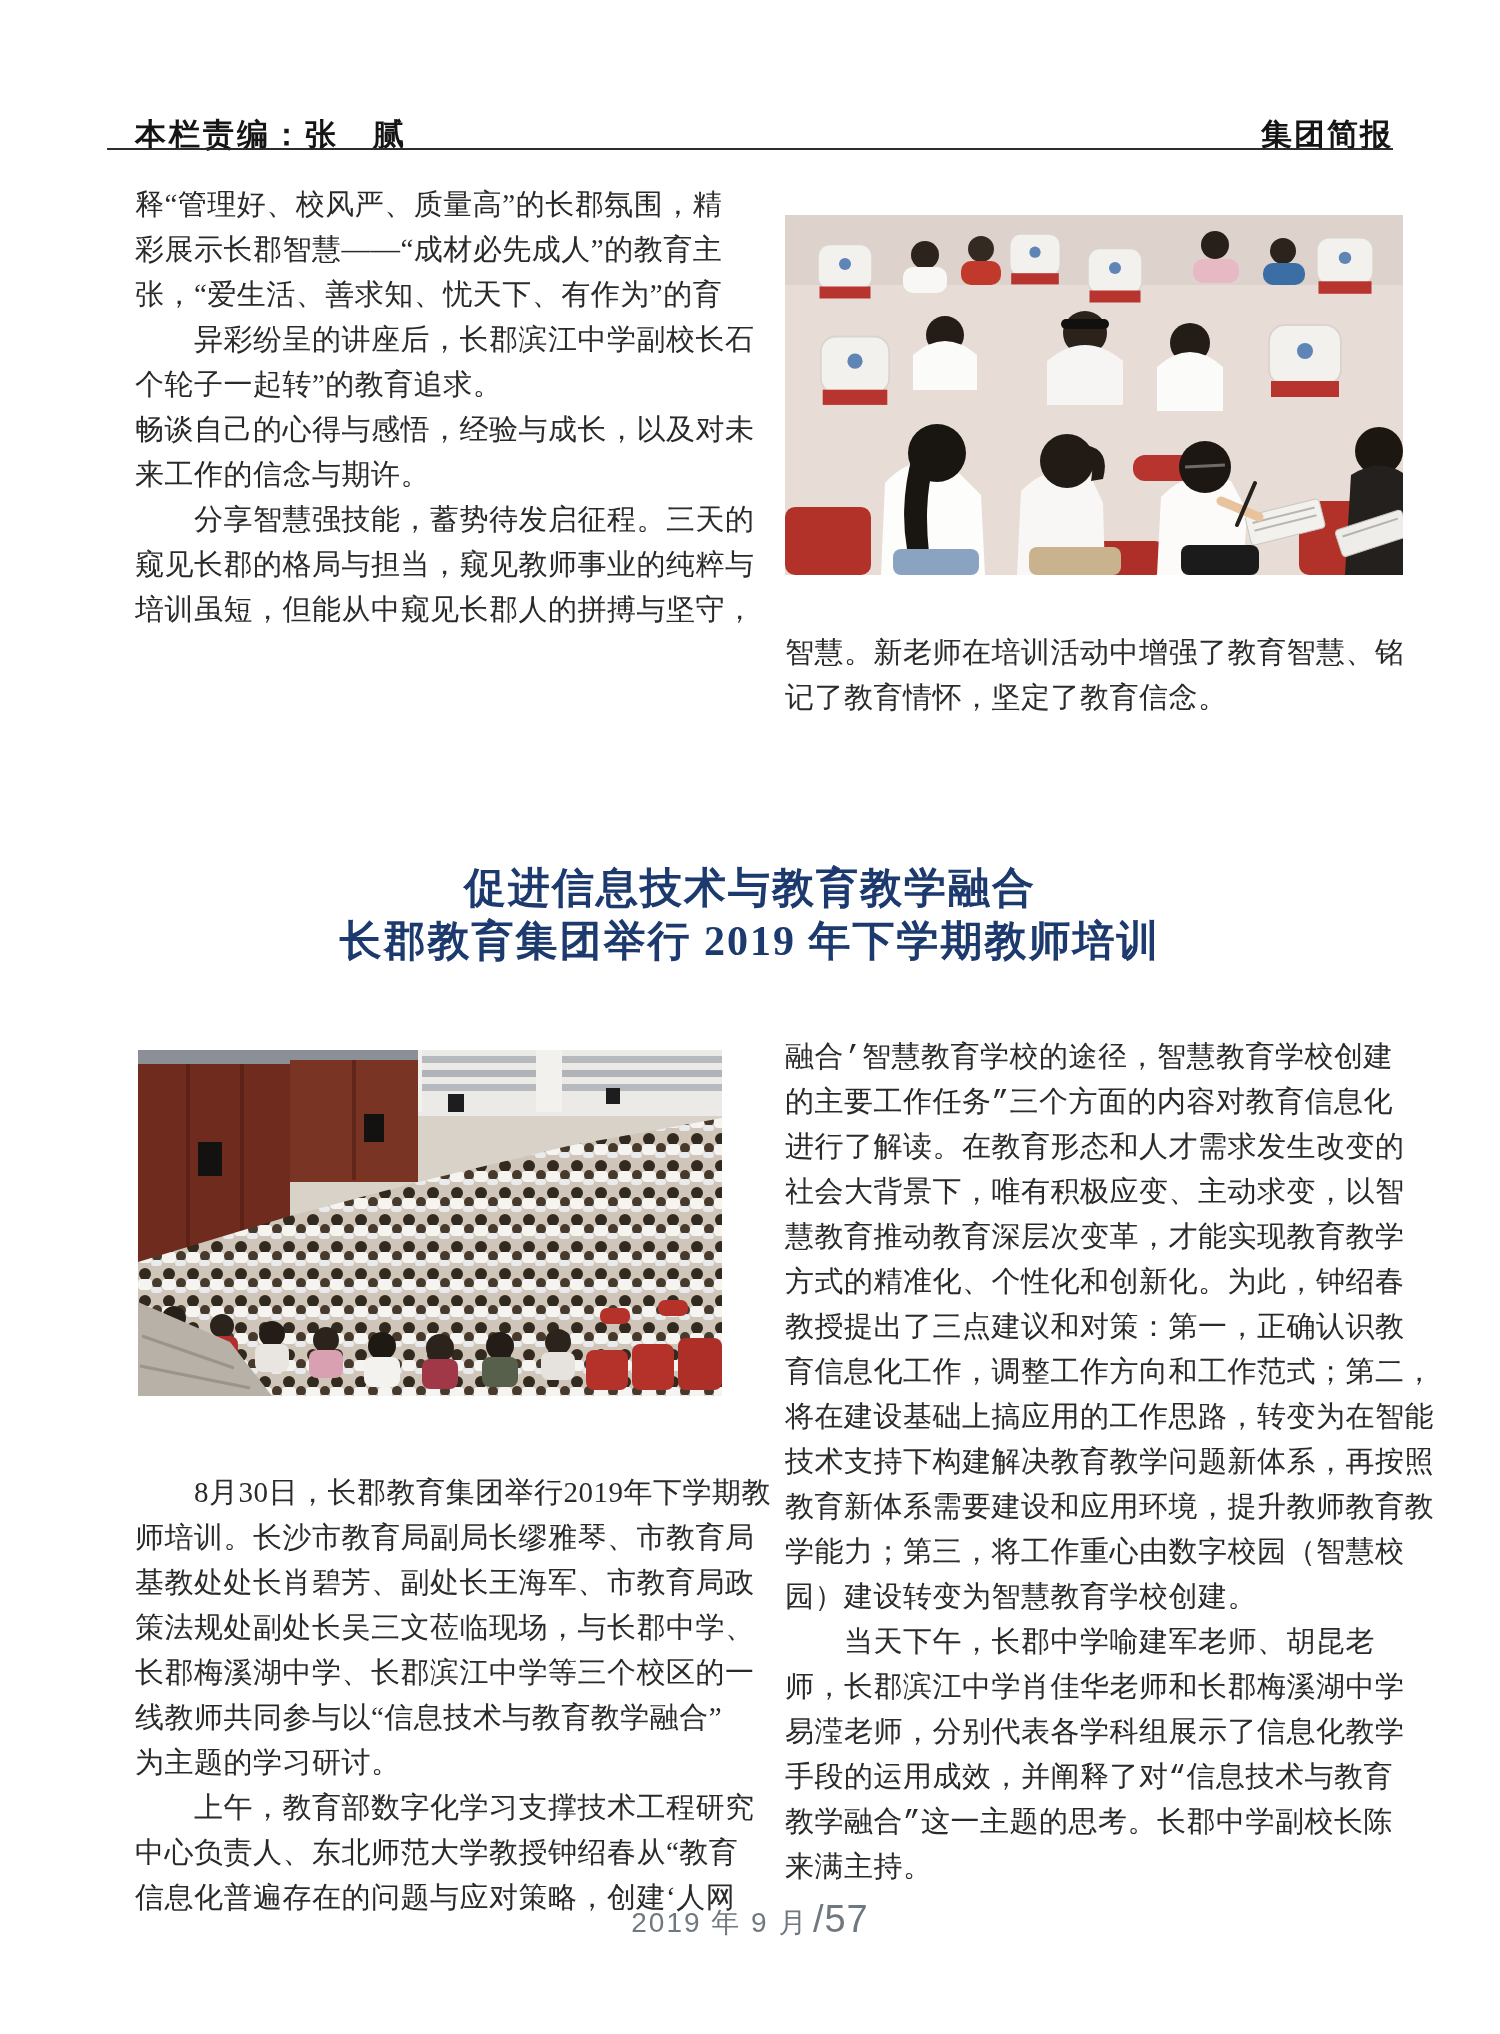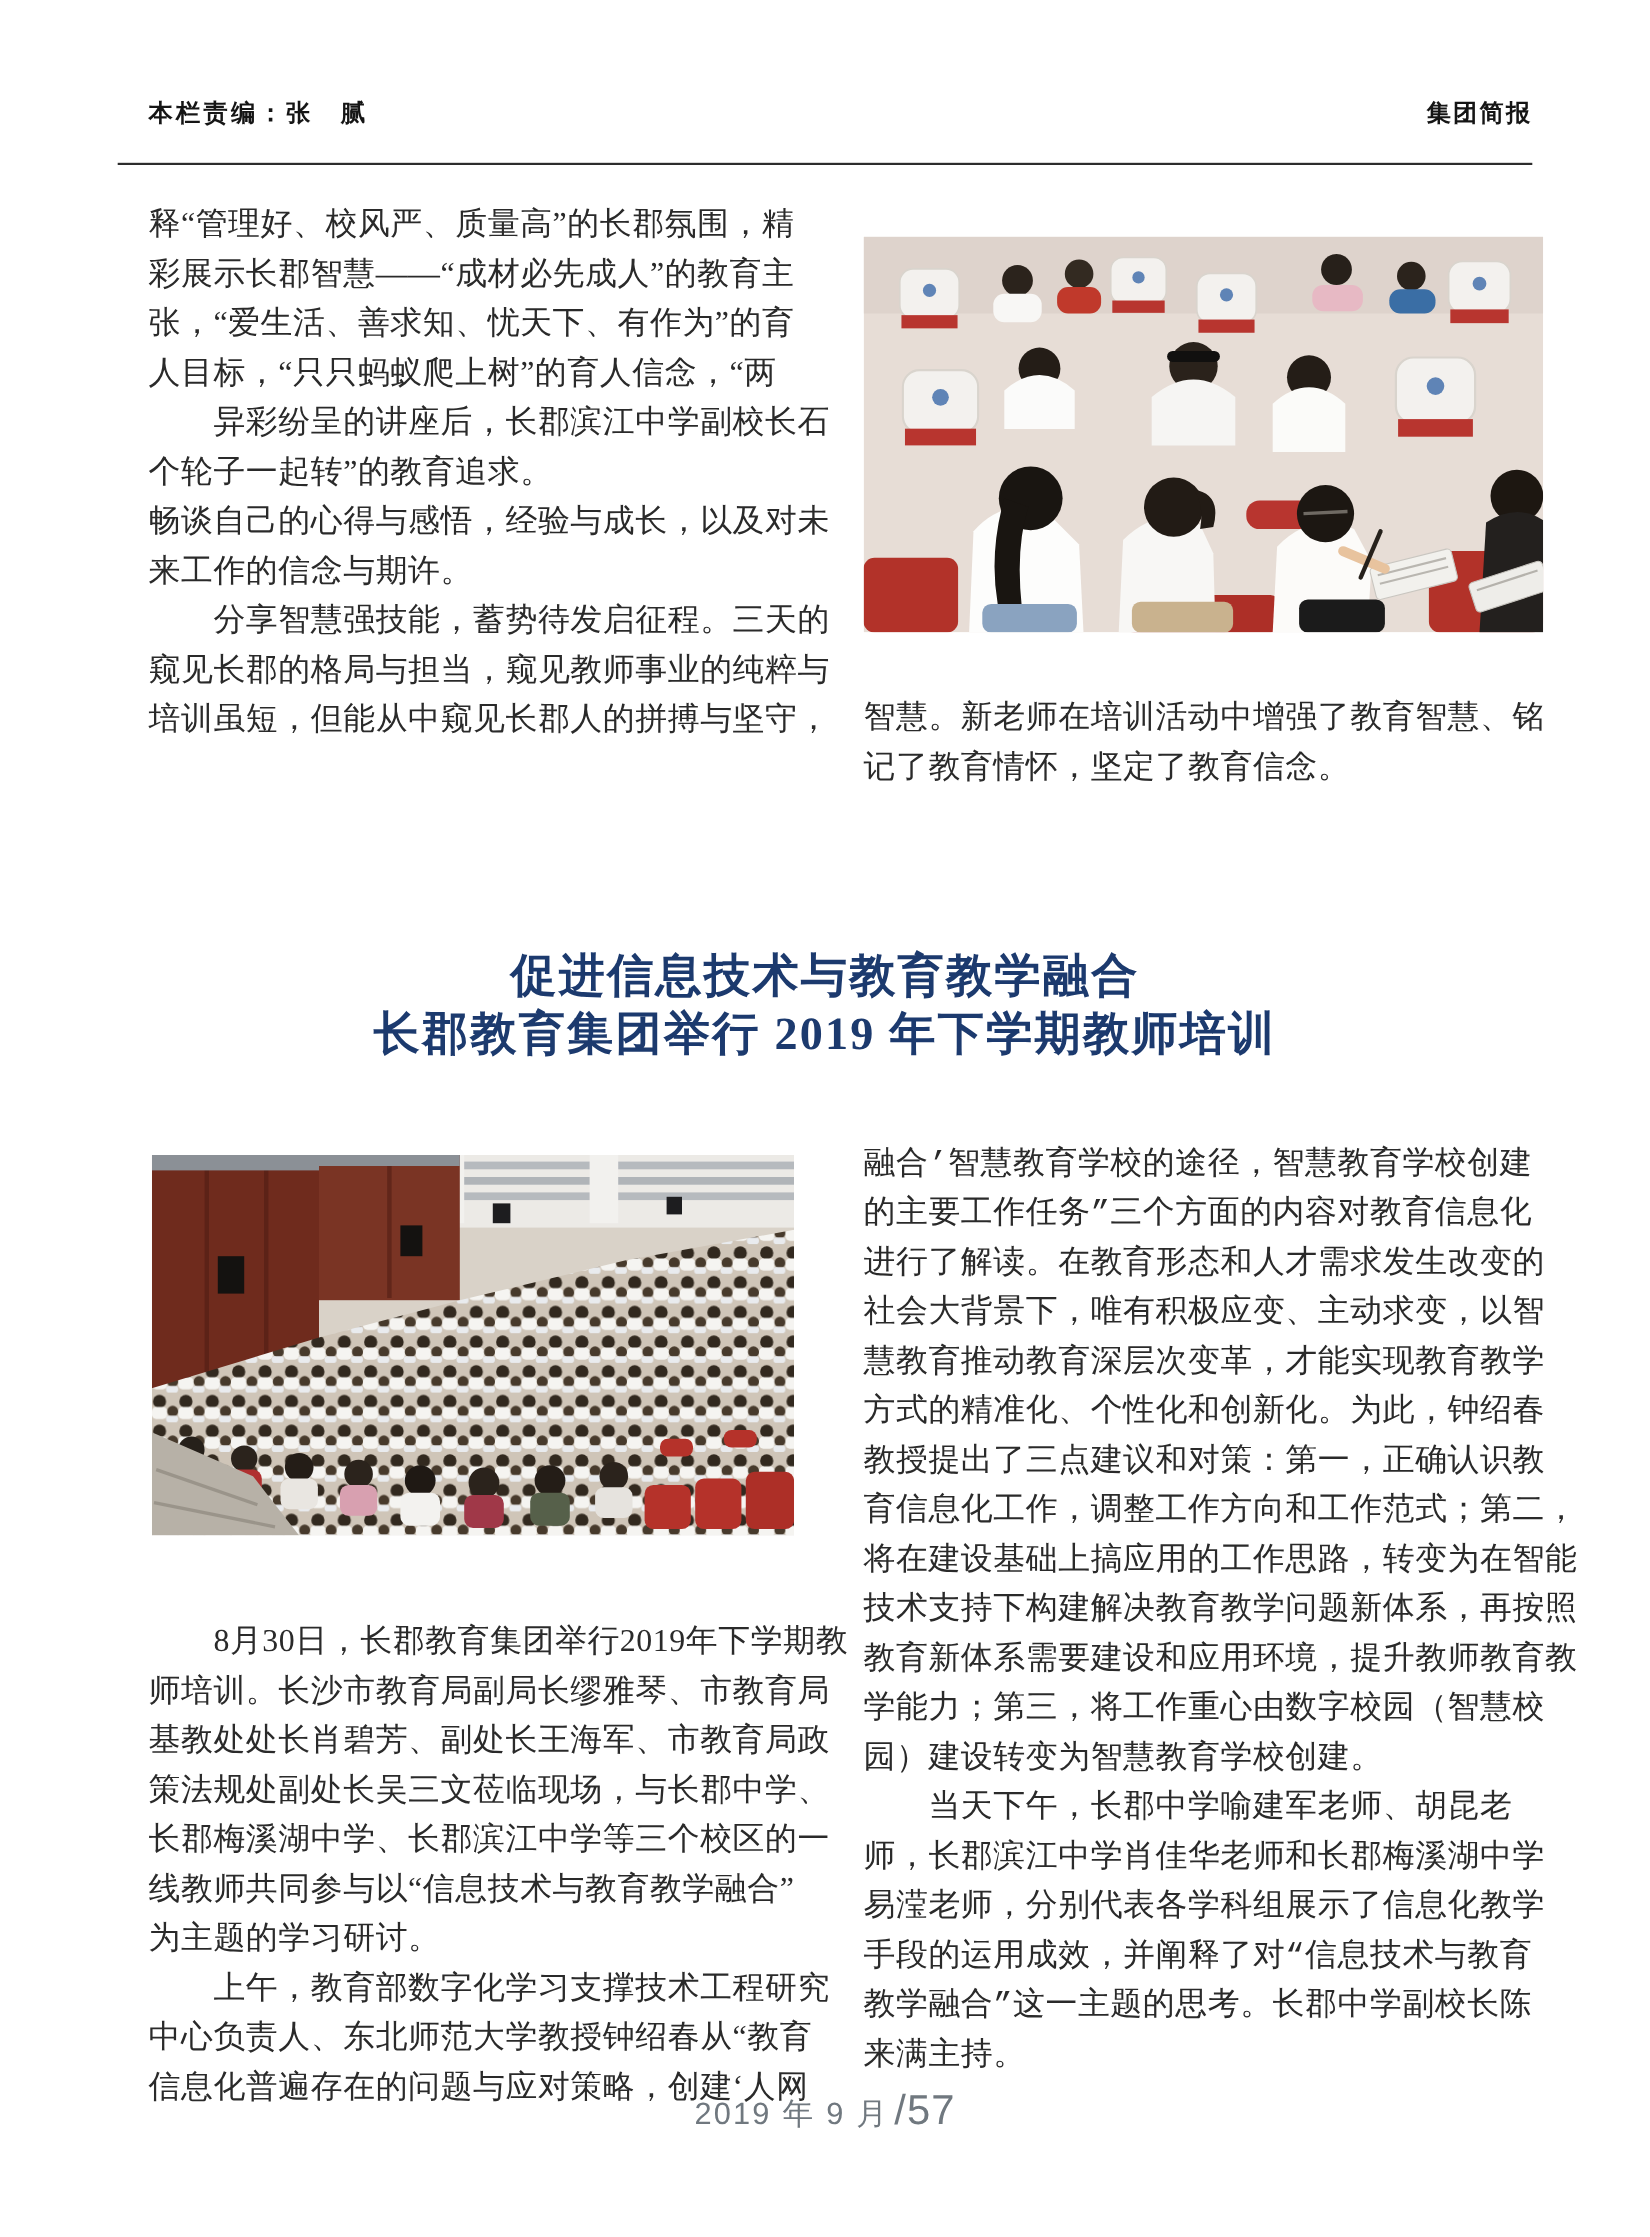--- a/index.html
+++ b/index.html
@@ -7,23 +7,23 @@
     position:relative;
     width:1500px;height:2034px;
     margin:0 auto;
     background:#ffffff;
     font-family:"Liberation Serif","DejaVu Serif",serif;
     color:#262626;
     overflow:hidden;
   }
   
   .hdr{
-    position:absolute;top:88px;
+    position:absolute;top:114px;
     font-family:"Liberation Sans","DejaVu Sans",sans-serif;
-    font-weight:bold;font-size:22px;color:#151515;
+    font-weight:bold;font-size:31px;color:#151515;
     letter-spacing:3px;white-space:nowrap;
   }
   .hdr.left{left:135px;}
   .hdr.right{right:107px;letter-spacing:2px;}
   .hdr-rule{
     position:absolute;left:107px;right:107px;top:148px;
     height:2px;background:#2d2d2d;
   }
   
   .col{position:absolute;}
@@ -66,21 +66,20 @@
 <div class="page">
 
   <div class="hdr left">本栏责编：张　腻</div>
   <div class="hdr right">集团简报</div>
   <div class="hdr-rule"></div>
 
   <div class="col col-a1-left">
       <div class="tline">释“管理好、校风严、质量高”的长郡氛围，精</div>
       <div class="tline">彩展示长郡智慧——“成材必先成人”的教育主</div>
       <div class="tline">张，“爱生活、善求知、忧天下、有作为”的育</div>
-      <div class="tline">人目标，“只只蚂蚁爬上树”的育人信念，“两</div>
       <div class="tline">　　异彩纷呈的讲座后，长郡滨江中学副校长石</div>
       <div class="tline">个轮子一起转”的教育追求。</div>
       <div class="tline">畅谈自己的心得与感悟，经验与成长，以及对未</div>
       <div class="tline">来工作的信念与期许。</div>
       <div class="tline">　　分享智慧强技能，蓄势待发启征程。三天的</div>
       <div class="tline">窥见长郡的格局与担当，窥见教师事业的纯粹与</div>
       <div class="tline">培训虽短，但能从中窥见长郡人的拼搏与坚守，</div>
     </div>
 
   <div class="photo photo-1" title="新老师分组讨论照片">

